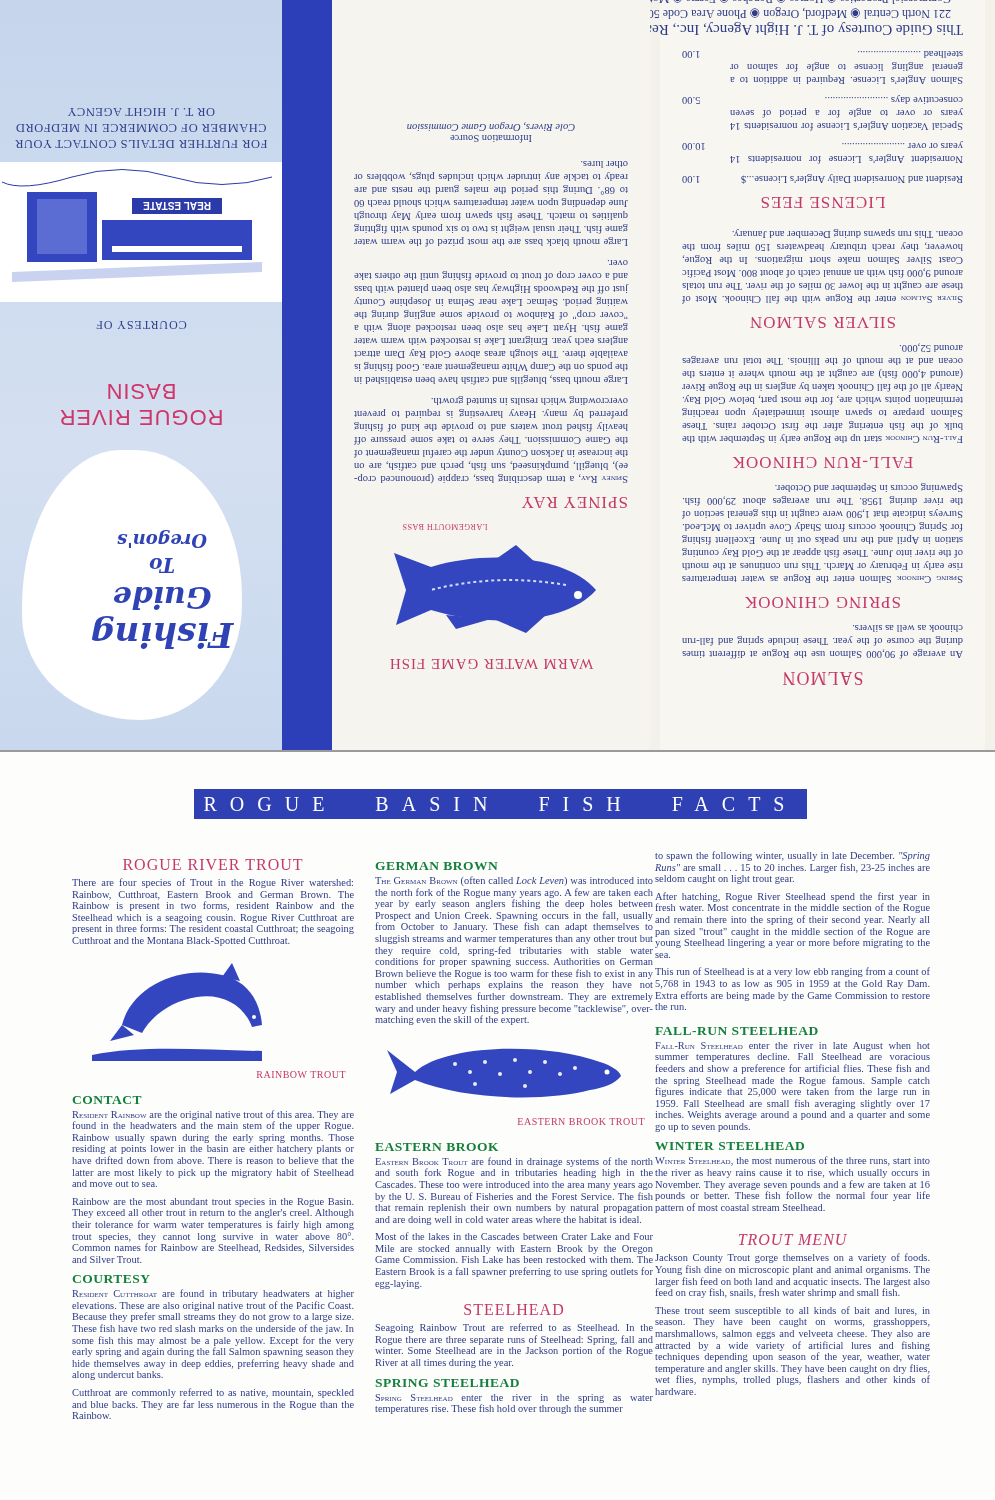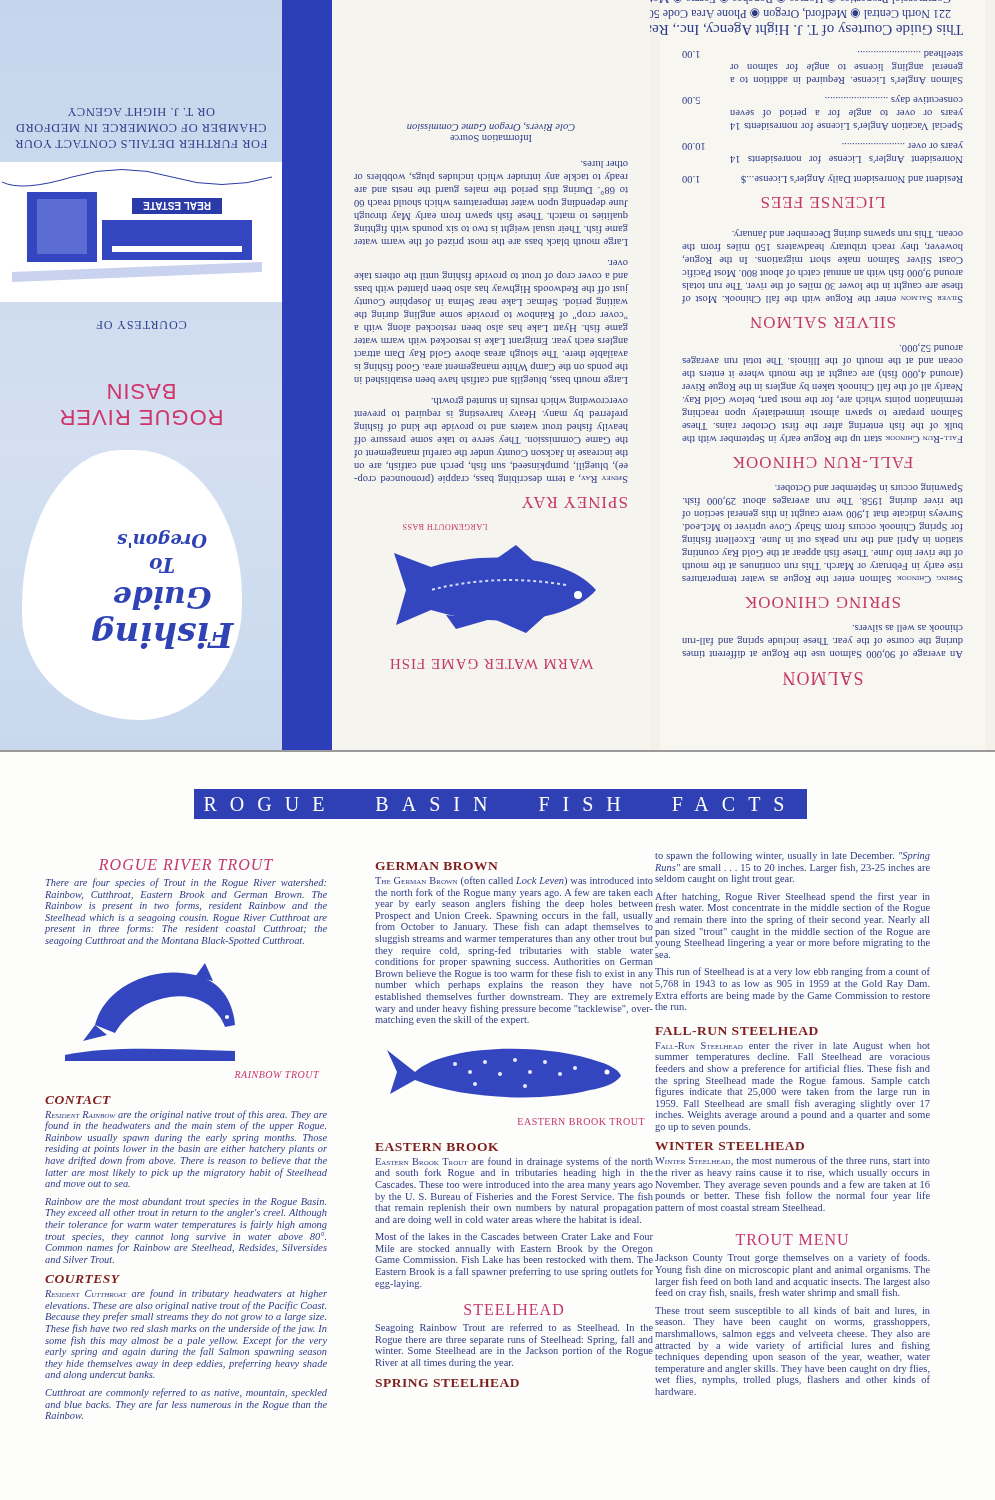--- a/index.html
+++ b/index.html
@@ -56,26 +56,26 @@
   .courtesy-of { position: absolute; left: 50px; top: 418px; width: 282px; text-align: center; font-size: 12px; letter-spacing: 1px; color: #2f3f8c; }
   .building { position: absolute; left: 50px; top: 448px; width: 282px; height: 140px; background: #fff; }
   .further { position: absolute; left: 60px; top: 598px; width: 262px; text-align: center; font-size: 12.5px; line-height: 16px; letter-spacing: 0.5px; color: #2f3f8c; }
 
   
   .banner { position: absolute; left: 194px; top: 789px; width: 613px; height: 30px; background: #2e40b4;
             display: flex; align-items: center; justify-content: center; }
   .banner span { color: #fff; font-size: 20px; letter-spacing: 13px; word-spacing: 20px; white-space: nowrap; }
 
   .col { position: absolute; top: 856px; }
-  .col1 { left: 45px; width: 282px; font-style: italic; }
+  .col1 { left: 72px; width: 282px; }
   .col2 { left: 375px; width: 278px; }
   .col3 { left: 655px; width: 275px; }
   .col .body-p { font-size: 10.4px; line-height: 11.6px; margin-bottom: 6px; }
   .h-center { font-size: 16px; text-align: center; margin-bottom: 3px; }
-  .h-left { font-size: 13.5px; text-align: left; margin-bottom: 1px; color: #7f1d1d; letter-spacing: 0.5px; }
+  .h-left { font-size: 13.5px; text-align: left; margin-bottom: 1px; color: #15803d; letter-spacing: 0.5px; }
   .caption-b { font-size: 10px; color: #c5386b; letter-spacing: 0.5px; text-align: right; margin: 4px 8px 12px 0; }
 </style>
 </head>
 <body>
 
 <div class="top-sheet">
 
   <section class="panel p-salmon">
     <h2 class="pink-h sec-h" style="font-size:18px;margin-top:36px;">SALMON</h2>
     <p class="body-p">An average of 90,000 Salmon use the Rogue at different times during the course of the year. These include spring and fall-run chinook as well as silvers.</p>
@@ -212,29 +212,30 @@
   <div class="caption-b">EASTERN BROOK TROUT</div>
 
   <h3 class="h-left">EASTERN BROOK</h3>
   <p class="body-p"><span class="sc">Eastern Brook Trout</span><span> are found in drainage systems of the north and south fork Rogue and in tributaries heading high in the Cascades. These too were introduced into the area many years ago by the U. S. Bureau of Fisheries and the Forest Service. The fish that remain replenish their own numbers by natural propagation and are doing well in cold water areas where the habitat is ideal.</span></p>
   <p class="body-p">Most of the lakes in the Cascades between Crater Lake and Four Mile are stocked annually with Eastern Brook by the Oregon Game Commission. Fish Lake has been restocked with them. The Eastern Brook is a fall spawner preferring to use spring outlets for egg-laying.</p>
 
   <h2 class="pink-h h-center" style="margin-top:12px;">STEELHEAD</h2>
   <p class="body-p">Seagoing Rainbow Trout are referred to as Steelhead. In the Rogue there are three separate runs of Steelhead: Spring, fall and winter. Some Steelhead are in the Jackson portion of the Rogue River at all times during the year.</p>
 
   <h3 class="h-left">SPRING STEELHEAD</h3>
+  <p class="body-p"><span class="sc">Spring Steelhead</span><span> enter the river in the spring as water temperatures rise. These fish hold over through the summer</span></p>
 </section>
 
 <section class="col col3" style="top:850px;">
   <p class="body-p"><span>to spawn the following winter, usually in late December. </span><i>"Spring Runs"</i><span> are small . . . 15 to 20 inches. Larger fish, 23-25 inches are seldom caught on light trout gear.</span></p>
   <p class="body-p">After hatching, Rogue River Steelhead spend the first year in fresh water. Most concentrate in the middle section of the Rogue and remain there into the spring of their second year. Nearly all pan sized "trout" caught in the middle section of the Rogue are young Steelhead lingering a year or more before migrating to the sea.</p>
   <p class="body-p">This run of Steelhead is at a very low ebb ranging from a count of 5,768 in 1943 to as low as 905 in 1959 at the Gold Ray Dam. Extra efforts are being made by the Game Commission to restore the run.</p>
 
   <h3 class="h-left" style="margin-top:10px;">FALL-RUN STEELHEAD</h3>
   <p class="body-p"><span class="sc">Fall-Run Steelhead</span><span> enter the river in late August when hot summer temperatures decline. Fall Steelhead are voracious feeders and show a preference for artificial flies. These fish and the spring Steelhead made the Rogue famous. Sample catch figures indicate that 25,000 were taken from the large run in 1959. Fall Steelhead are small fish averaging slightly over 17 inches. Weights average around a pound and a quarter and some go up to seven pounds.</span></p>
 
   <h3 class="h-left">WINTER STEELHEAD</h3>
   <p class="body-p"><span class="sc">Winter Steelhead</span><span>, the most numerous of the three runs, start into the river as heavy rains cause it to rise, which usually occurs in November. They average seven pounds and a few are taken at 16 pounds or better. These fish follow the normal four year life pattern of most coastal stream Steelhead.</span></p>
 
-  <h2 class="pink-h h-center" style="margin-top:18px;">TROUT MENU</h2>
+  <h2 class="pink-h h-center" style="margin-top:18px;font-style:italic;">TROUT MENU</h2>
   <p class="body-p">Jackson County Trout gorge themselves on a variety of foods. Young fish dine on microscopic plant and animal organisms. The larger fish feed on both land and acquatic insects. The largest also feed on cray fish, snails, fresh water shrimp and small fish.</p>
   <p class="body-p">These trout seem susceptible to all kinds of bait and lures, in season. They have been caught on worms, grasshoppers, marshmallows, salmon eggs and velveeta cheese. They also are attracted by a wide variety of artificial lures and fishing techniques depending upon season of the year, weather, water temperature and angler skills. They have been caught on dry flies, wet flies, nymphs, trolled plugs, flashers and other kinds of hardware.</p>
 </section>
 
 </body></html>

